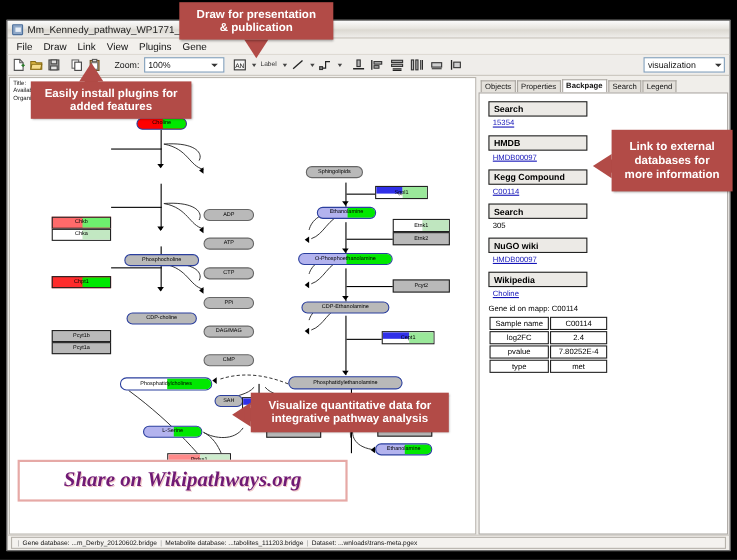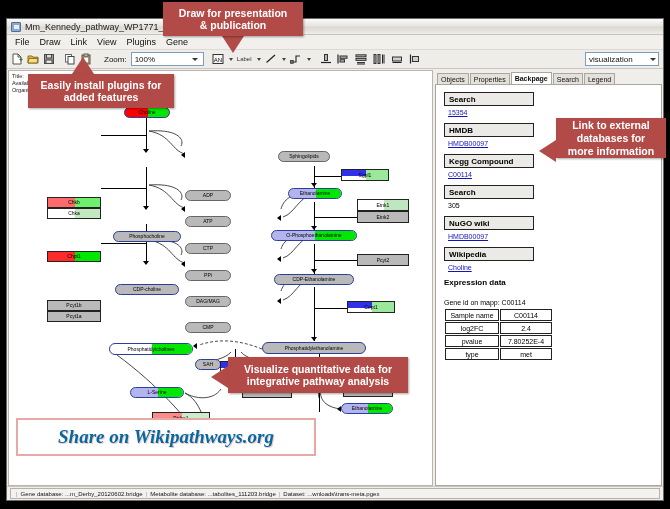--- a/index.html
+++ b/index.html
@@ -179,21 +179,21 @@
   }
   .stem-v { position:absolute; background:#b24b47; z-index:49; }
 
   .share-box {
     position:absolute; left:16px; top:418px; width:300px; height:38px;
     background:#ffffff; border:2px solid #e6a9a6; z-index:60;
     display:flex; align-items:center; justify-content:center;
   }
   .share-box span {
     font-family:"Liberation Serif", serif;
-    font-style:italic; font-weight:bold; font-size:19px; color:#0369a1;
+    font-style:italic; font-weight:bold; font-size:19px; color:#701a75;
     text-shadow:1px 1px 0 #f1c9c8;
   }
 </style>
 </head>
 <body>
 
 <div class="callout" style="left:163px; top:2px; width:140px; height:34px;">
   <div style="white-space:pre-line">Draw for presentation
 &amp; publication</div>
 </div>
@@ -600,21 +600,20 @@
 
         <div class="db-box">Search</div>
         <span class="db-plain">305</span>
 
         <div class="db-box">NuGO wiki</div>
         <a class="db-link" href="#">HMDB00097</a>
 
         <div class="db-box">Wikipedia</div>
         <a class="db-link" href="#">Choline</a>
 
-        <div class="exp-hdr">Expression data</div>
         <div class="gene-id">Gene id on mapp: C00114</div>
 
         <table class="exp">
           <tbody>
               <tr>
             <td class="c1">Sample name</td>
             <td class="c2">C00114</td>
           </tr>
           <tr>
             <td class="c1">log2FC</td>
@@ -646,21 +645,21 @@
   </div>
 </div>
 
 <div class="callout" style="left:28px; top:74px; width:146px; height:34px;">
   <div style="white-space:pre-line">Easily install plugins for
 added features</div>
 </div>
 <div class="tri-up" style="left:72px; top:57px;"></div>
 <div class="stem-v" style="left:77px; top:68px; width:12px; height:10px;"></div>
 
-<div class="callout" style="left:556px; top:118px; width:110px; height:40px; line-height:13px;">
+<div class="callout" style="left:556px; top:118px; width:110px; height:56px; line-height:13px;">
   <div style="white-space:pre-line">Link  to external
 databases  for
 more information</div>
 </div>
 <div class="tri-left" style="left:539px; top:140px;"></div>
 <div class="stem-v" style="left:550px; top:145px; width:10px; height:12px;"></div>
 
 <div class="callout" style="left:228px; top:357px; width:180px; height:36px;">
   <div style="white-space:pre-line">Visualize quantitative data  for
 integrative pathway analysis</div>

